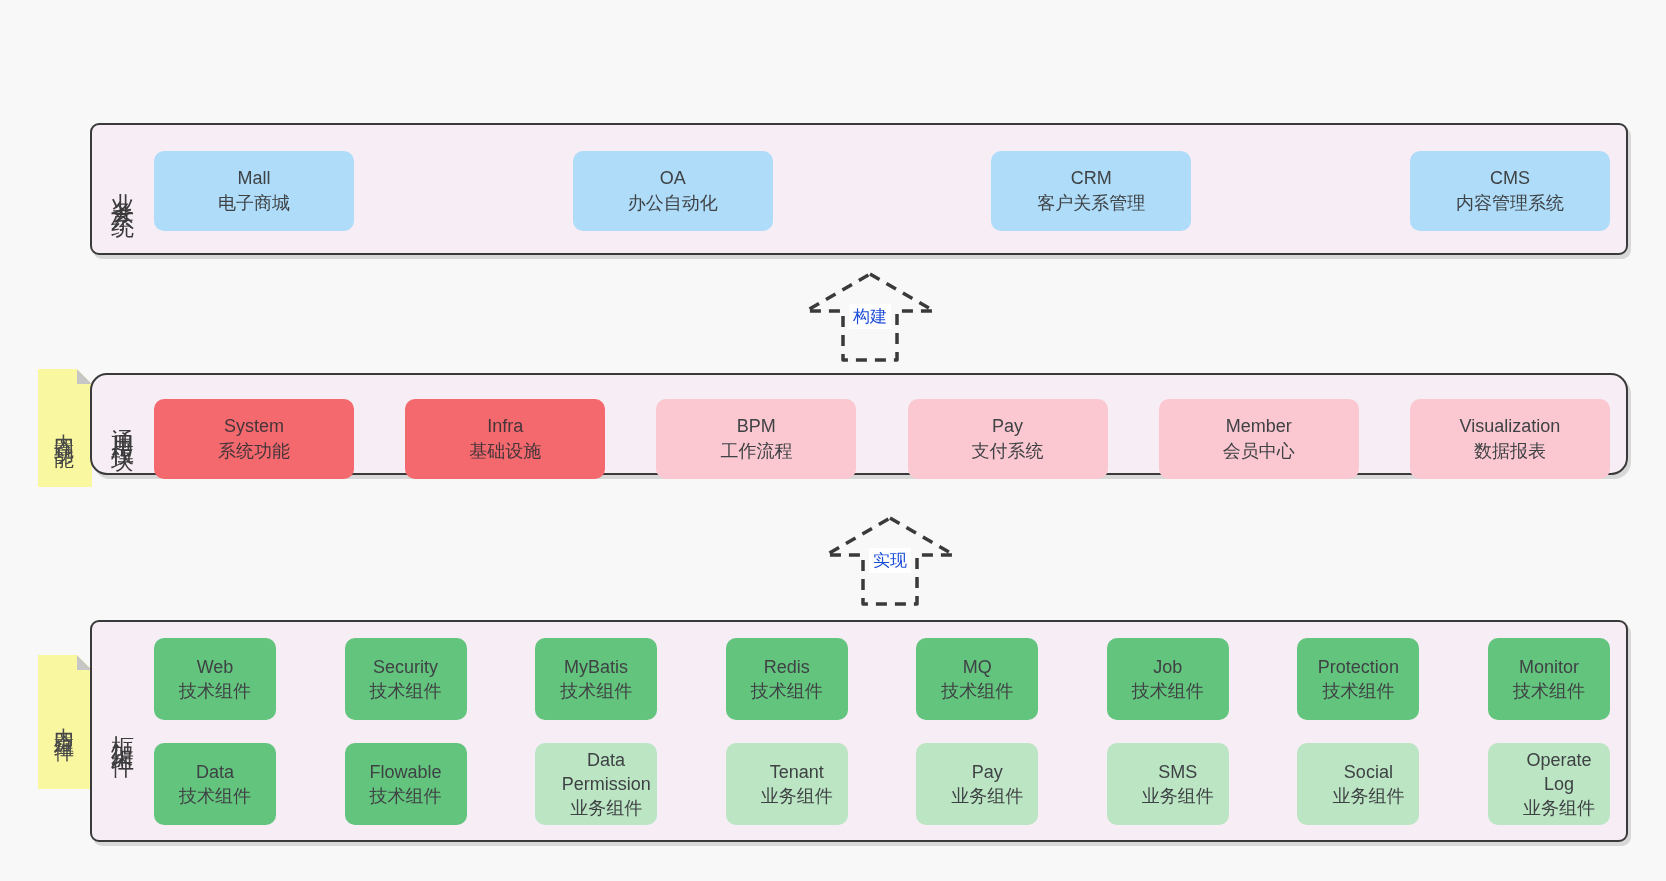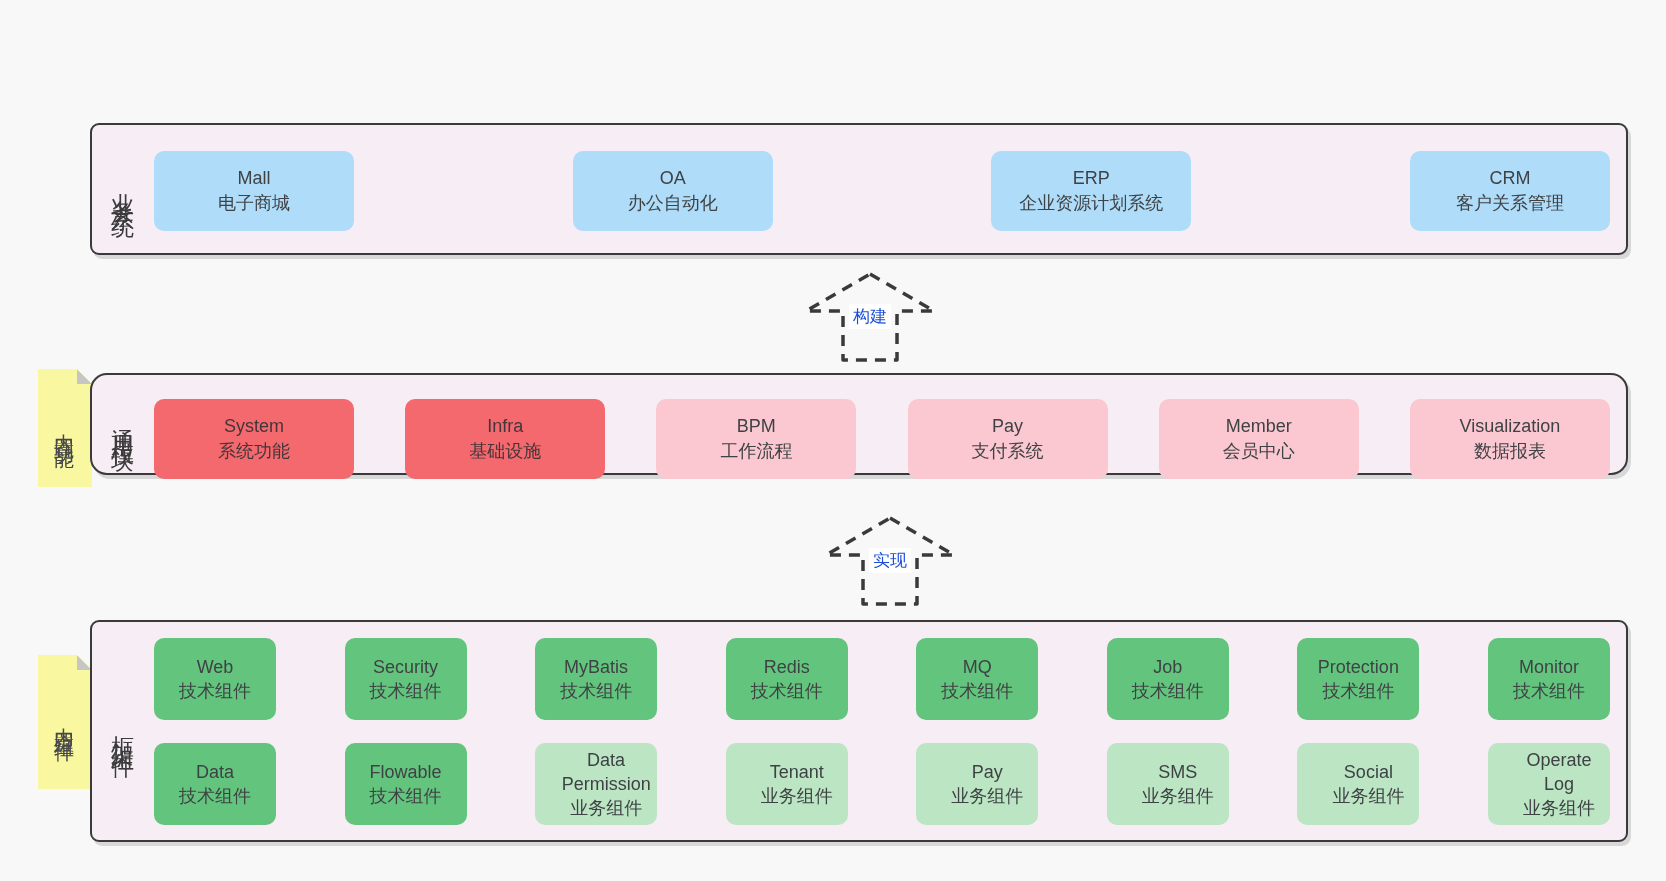--- a/index.html
+++ b/index.html
@@ -87,26 +87,26 @@
     <div class="boxes row-biz">
       <div class="box blue">
         <div>Mall</div>
         <div>电子商城</div>
       </div>
       <div class="box blue">
         <div>OA</div>
         <div>办公自动化</div>
       </div>
       <div class="box blue">
-        <div>ERP</div>
-        <div>企业资源计划系统</div>
-      </div>
-      <div class="box blue">
         <div>CRM</div>
         <div>客户关系管理</div>
+      </div>
+      <div class="box blue">
+        <div>CMS</div>
+        <div>内容管理系统</div>
       </div>
     </div>
   </div>
 
   <div class="arrow" id="arrow-build">
     <svg width="136" height="92" viewBox="0 0 136 92">
       <path d="M68,3 L132,40 L95,40 L95,89 L41,89 L41,40 L4,40 Z"></path>
     </svg>
     <div class="arrow-label">构建</div>
   </div>

